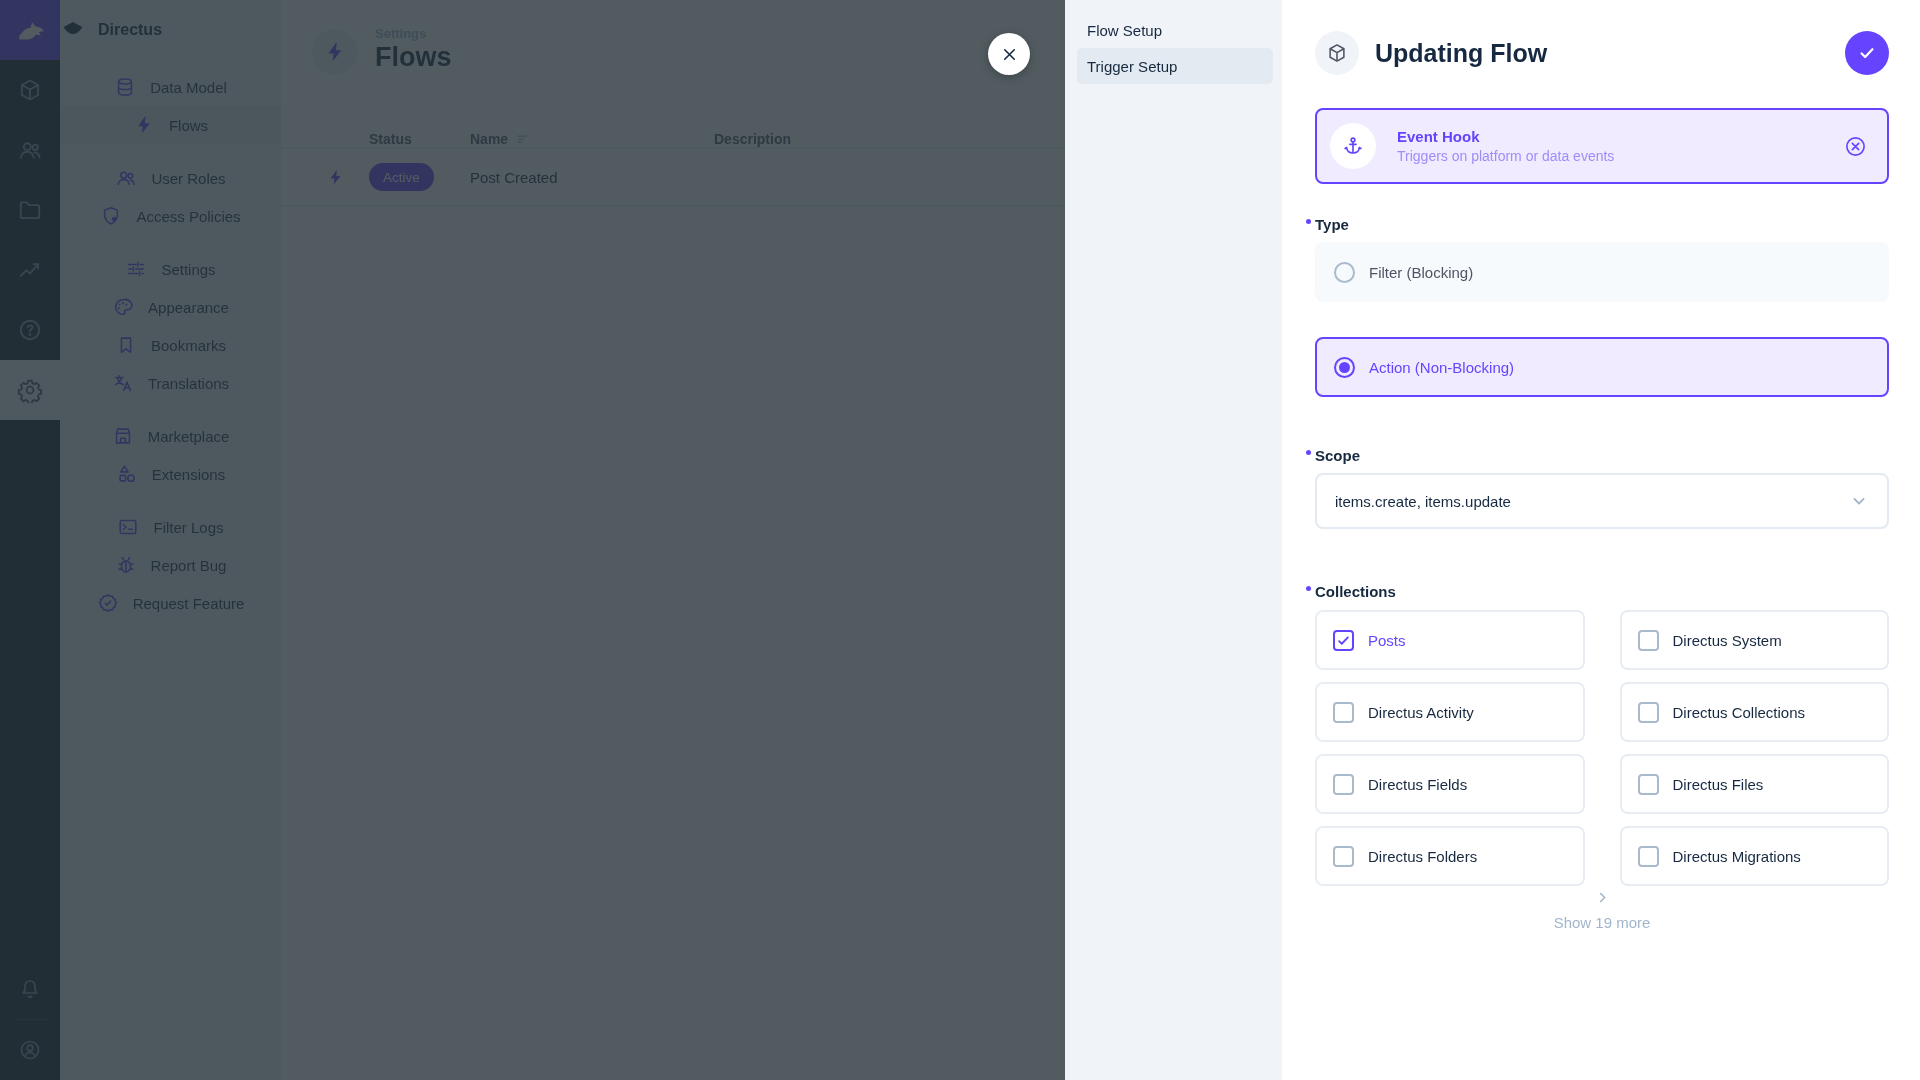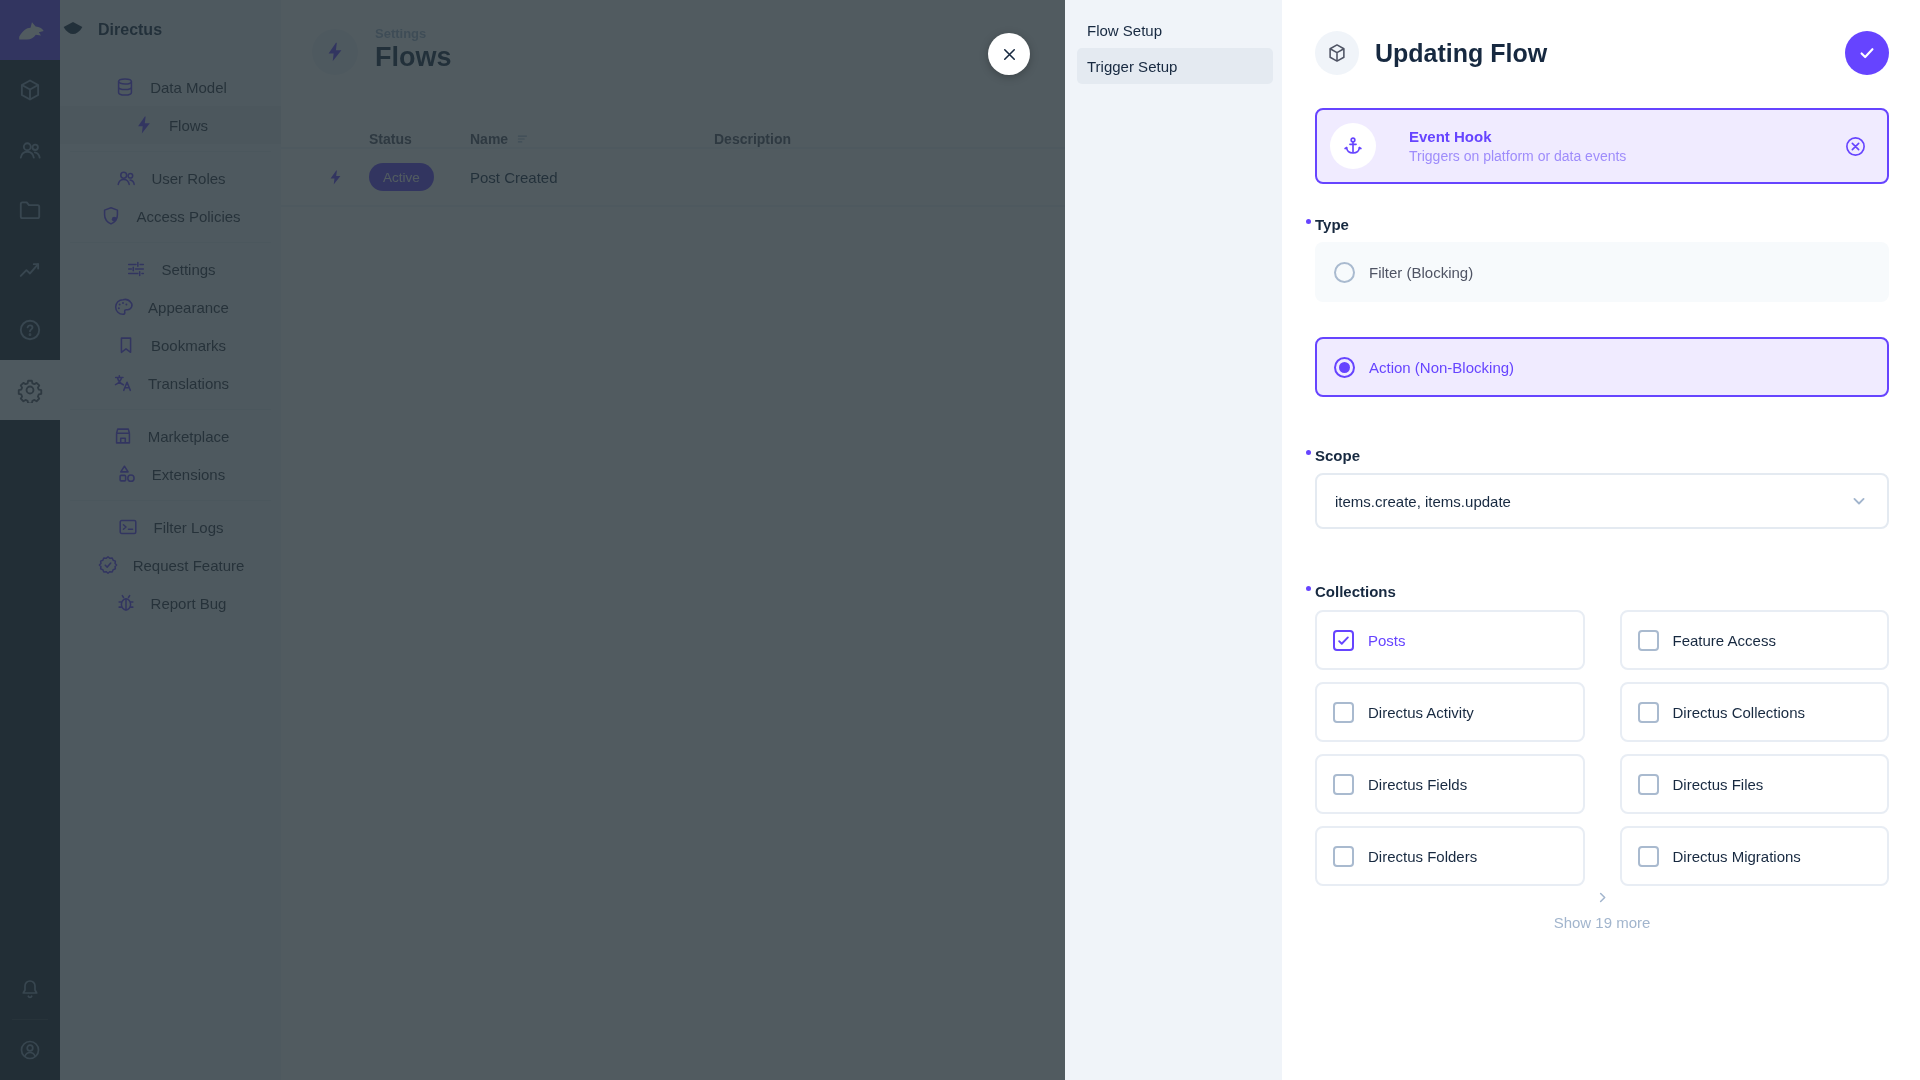--- a/index.html
+++ b/index.html
@@ -53,21 +53,21 @@
   .drawer-nav-item.active { background:#E4EAF1; }
   .drawer-main { flex:1; background:#fff; padding:31px 31px 0 33px; }
 
   .drawer-header { display:flex; align-items:center; }
   .drawer-title-icon { width:44px; height:44px; border-radius:50%; background:#F0F4F9; color:#4F5464; display:flex; align-items:center; justify-content:center; }
   .drawer-title { margin-left:16px; font-size:25px; font-weight:700; color:#172940; }
   .save-btn { margin-left:auto; width:44px; height:44px; border-radius:50%; background:#6644FF; color:#fff; display:flex; align-items:center; justify-content:center; border:none; cursor:pointer; }
 
   .trigger-card { margin-top:33px; height:76px; border:2px solid #6644FF; background:#F0EBFF; border-radius:8px; display:flex; align-items:center; padding:0 20px 0 13px; cursor:pointer; }
   .trigger-icon { width:46px; height:46px; border-radius:50%; background:#fff; color:#6644FF; display:flex; align-items:center; justify-content:center; flex:0 0 auto; }
-  .trigger-text { margin-left:33px; display:flex; flex-direction:column; gap:3px; }
+  .trigger-text { margin-left:21px; display:flex; flex-direction:column; gap:3px; }
   .trigger-title { font-size:15px; font-weight:600; color:#6644FF; }
   .trigger-sub { font-size:14px; color:#9E8CFB; }
   .deselect-btn { margin-left:auto; color:#6644FF; background:none; border:none; cursor:pointer; display:flex; }
 
   .field { margin-top:32px; }
   .field-scope { margin-top:50px; }
   .field-collections { margin-top:54px; }
   .field-label { display:flex; align-items:flex-start; font-size:15px; font-weight:700; color:#172940; }
   .req-dot { width:5px; height:5px; border-radius:50%; background:#6644FF; margin:3px 4px 0 -9px; flex:0 0 auto; }
 
@@ -287,35 +287,35 @@
         <span class="nav-ic">
           <svg width="22" height="22" viewBox="0 0 24 24" fill="none" stroke="currentColor" stroke-width="1.7" stroke-linecap="round" stroke-linejoin="round">
               <rect x="3.5" y="5" width="17" height="14" rx="1.6"></rect>
               <path d="M7 9.5l2.8 2.5L7 14.5M12.5 14.5H17"></path>
             </svg>
         </span>
         <span>Filter Logs</span>
       </div>
       <div class="nav-item">
         <span class="nav-ic">
+          <svg width="22" height="22" viewBox="0 0 24 24" fill="none" stroke="currentColor" stroke-width="1.7" stroke-linecap="round">
+              <ellipse cx="12" cy="13.5" rx="5" ry="6"></ellipse>
+              <path d="M12 7.5v12M9.3 6L8 4M14.7 6L16 4M4.5 11H7M4.5 16.5h2.6M19.5 11H17M19.5 16.5h-2.6"></path>
+            </svg>
+        </span>
+        <span>Report Bug</span>
+      </div>
+      <div class="nav-item">
+        <span class="nav-ic">
           <svg width="22" height="22" viewBox="0 0 24 24" fill="none" stroke="currentColor" stroke-width="1.7" stroke-linecap="round" stroke-linejoin="round">
               <path d="M12 3l2 1.7 2.6-.3 1 2.4 2.4 1-.3 2.6L21.4 12l-1.7 1.6.3 2.6-2.4 1-1 2.4-2.6-.3L12 21l-2-1.7-2.6.3-1-2.4-2.4-1 .3-2.6L2.6 12l1.7-1.6-.3-2.6 2.4-1 1-2.4 2.6.3L12 3z"></path>
               <path d="M9 12.2l2.1 2.1 3.9-4.4"></path>
             </svg>
         </span>
         <span>Request Feature</span>
-      </div>
-      <div class="nav-item">
-        <span class="nav-ic">
-          <svg width="22" height="22" viewBox="0 0 24 24" fill="none" stroke="currentColor" stroke-width="1.7" stroke-linecap="round">
-              <ellipse cx="12" cy="13.5" rx="5" ry="6"></ellipse>
-              <path d="M12 7.5v12M9.3 6L8 4M14.7 6L16 4M4.5 11H7M4.5 16.5h2.6M19.5 11H17M19.5 16.5h-2.6"></path>
-            </svg>
-        </span>
-        <span>Report Bug</span>
       </div>
     </nav>
   </aside>
 
   <main class="content">
     <div class="content-header">
       <div class="title-icon">
         <span>
           <svg width="22" height="22" viewBox="0 0 24 24">
               <path fill="currentColor" d="M13 2L5 13.5h5.5L9.5 22 19 10h-6l1-8z"></path>
@@ -456,21 +456,21 @@
           <div class="check-card checked">
             <span class="checkbox">
               <svg width="15" height="15" viewBox="0 0 24 24" fill="none" stroke="currentColor" stroke-width="3" stroke-linecap="round" stroke-linejoin="round">
                   <path d="M5 13l4.2 4.2L19 7"></path>
                 </svg>
             </span>
             <span>Posts</span>
           </div>
           <div class="check-card">
             <span class="checkbox"></span>
-            <span>Feature Access</span>
+            <span>Directus System</span>
           </div>
           <div class="check-card">
             <span class="checkbox"></span>
             <span>Directus Activity</span>
           </div>
           <div class="check-card">
             <span class="checkbox"></span>
             <span>Directus Collections</span>
           </div>
           <div class="check-card">

